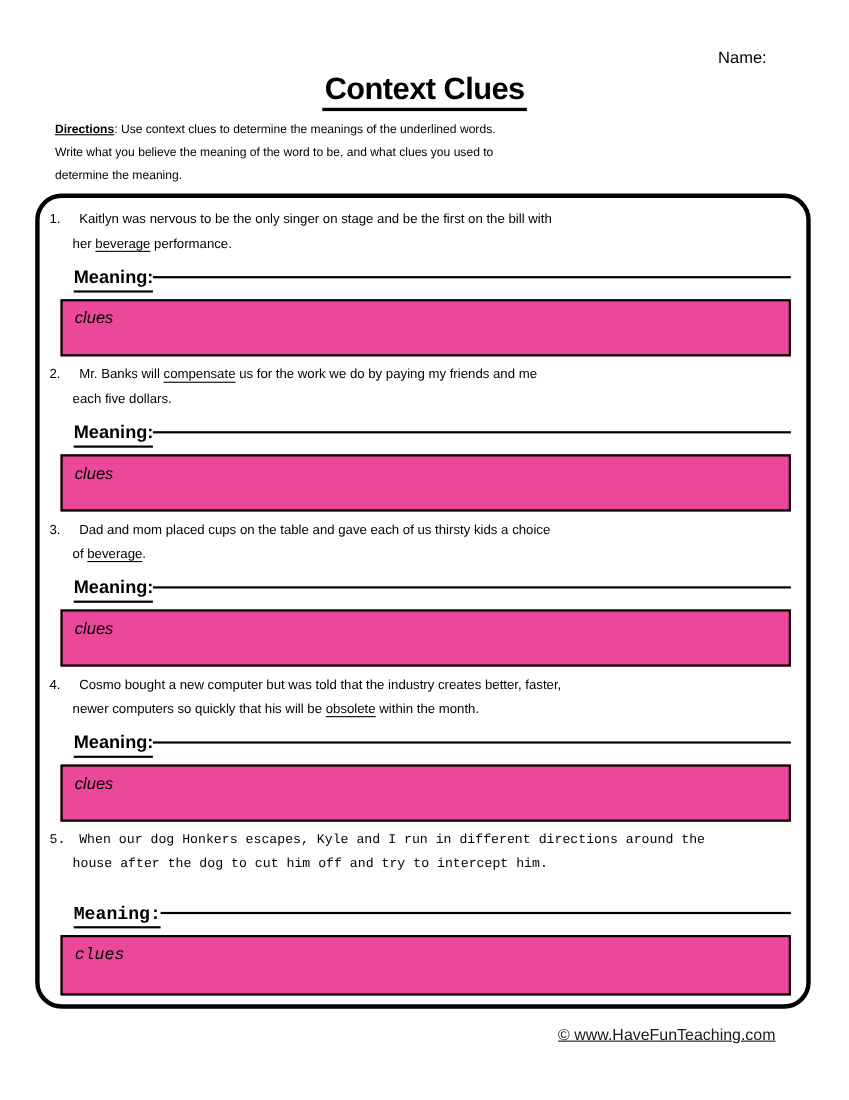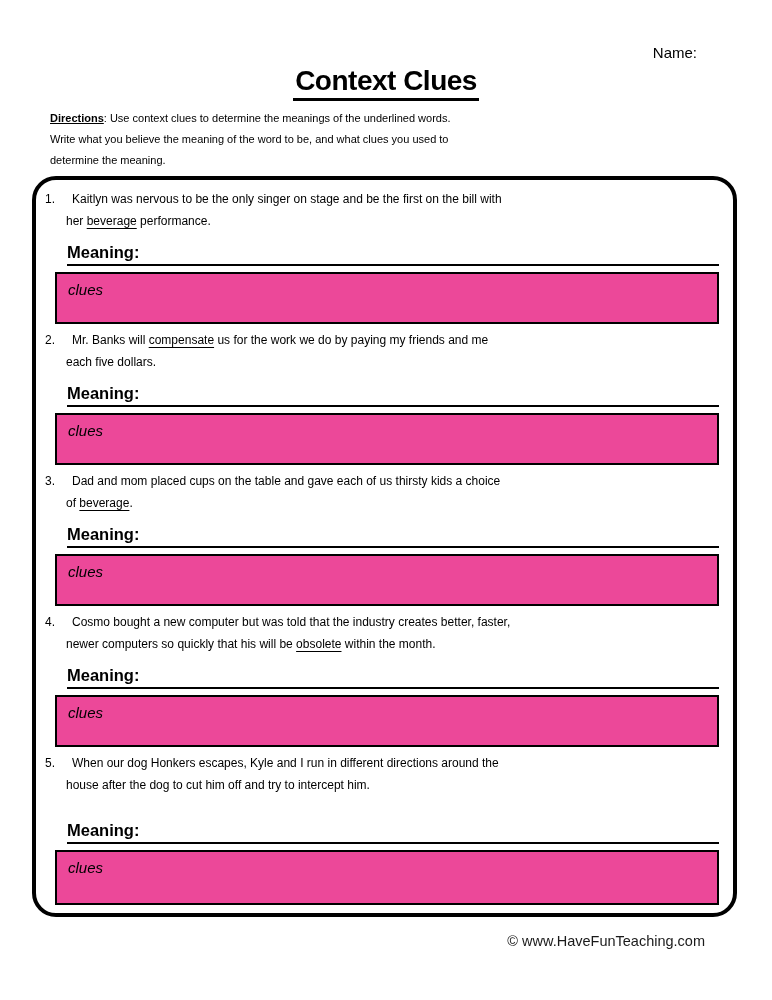--- a/index.html
+++ b/index.html
@@ -49,21 +49,21 @@
 
   
   .question { margin-bottom: 5px; }
   .q-line { font-size: 12px; line-height: 22px; white-space: pre-wrap; }
   .q-num { display: inline-block; width: 27px; }
   .q-line.l2 { margin-left: 21px; }
   .uw { text-decoration: underline; text-underline-offset: 3px; }
 
   .meaning-row {
     display: flex;
-    align-items: flex-end;
+    align-items: flex-start;
     margin: 11px 0 6px 22px;
   }
   .m-label {
     font-size: 16.5px;
     font-weight: bold;
     border-bottom: 2.5px solid #000;
     padding-bottom: 2px;
     white-space: nowrap;
   }
   .m-line { flex: 1; border-bottom: 2.5px solid #000; height: 10px; }
@@ -73,28 +73,29 @@
     border: 2px solid #000;
     height: 52px;
     padding: 7px 0 0 11px;
     background: #ec4899;
   }
   .clues { font-style: italic; font-size: 15px; }
 
   
   .question.q-last .meaning-row { margin-top: 25px; }
   .question.q-last .clues-box { height: 55px; }
-  .question.q-last { margin-bottom: 0; }
+  .question.q-last { margin-bottom: 0; font-family: Liberation Mono, monospace; }
 
   
   .footer {
     text-align: right;
     margin: 16px 67px 0 0;
     font-size: 14.5px;
     color: #1a1a1a;
+    text-decoration: underline;
   }
 </style>
 </head>
 <body>
 
 <div class="page">
 
   <div class="name-row">
     <span class="name-label">Name:</span>
     <span class="name-line"></span>

